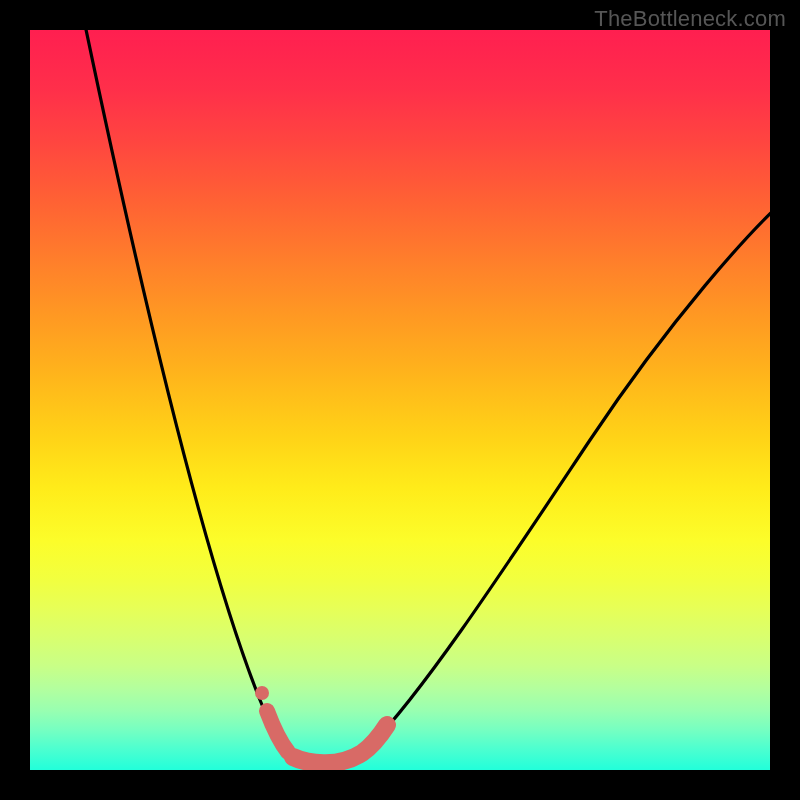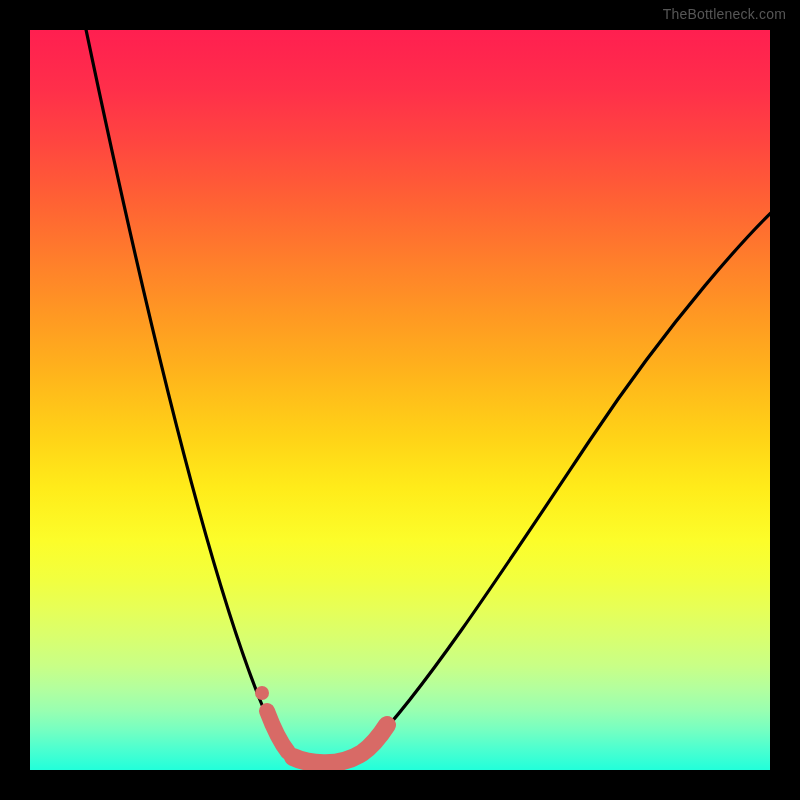--- a/index.html
+++ b/index.html
@@ -8,21 +8,21 @@
     position: relative;
     width: 800px;
     height: 800px;
     background: #000;
   }
   .watermark {
     position: absolute;
     top: 6px;
     right: 14px;
     font-family: Arial, Helvetica, sans-serif;
-    font-size: 14px;
+    font-size: 22px;
     font-weight: 500;
     color: #565656;
     letter-spacing: 0.2px;
     z-index: 10;
   }
   .plot {
     position: absolute;
     left: 30px;
     top: 30px;
     width: 740px;

